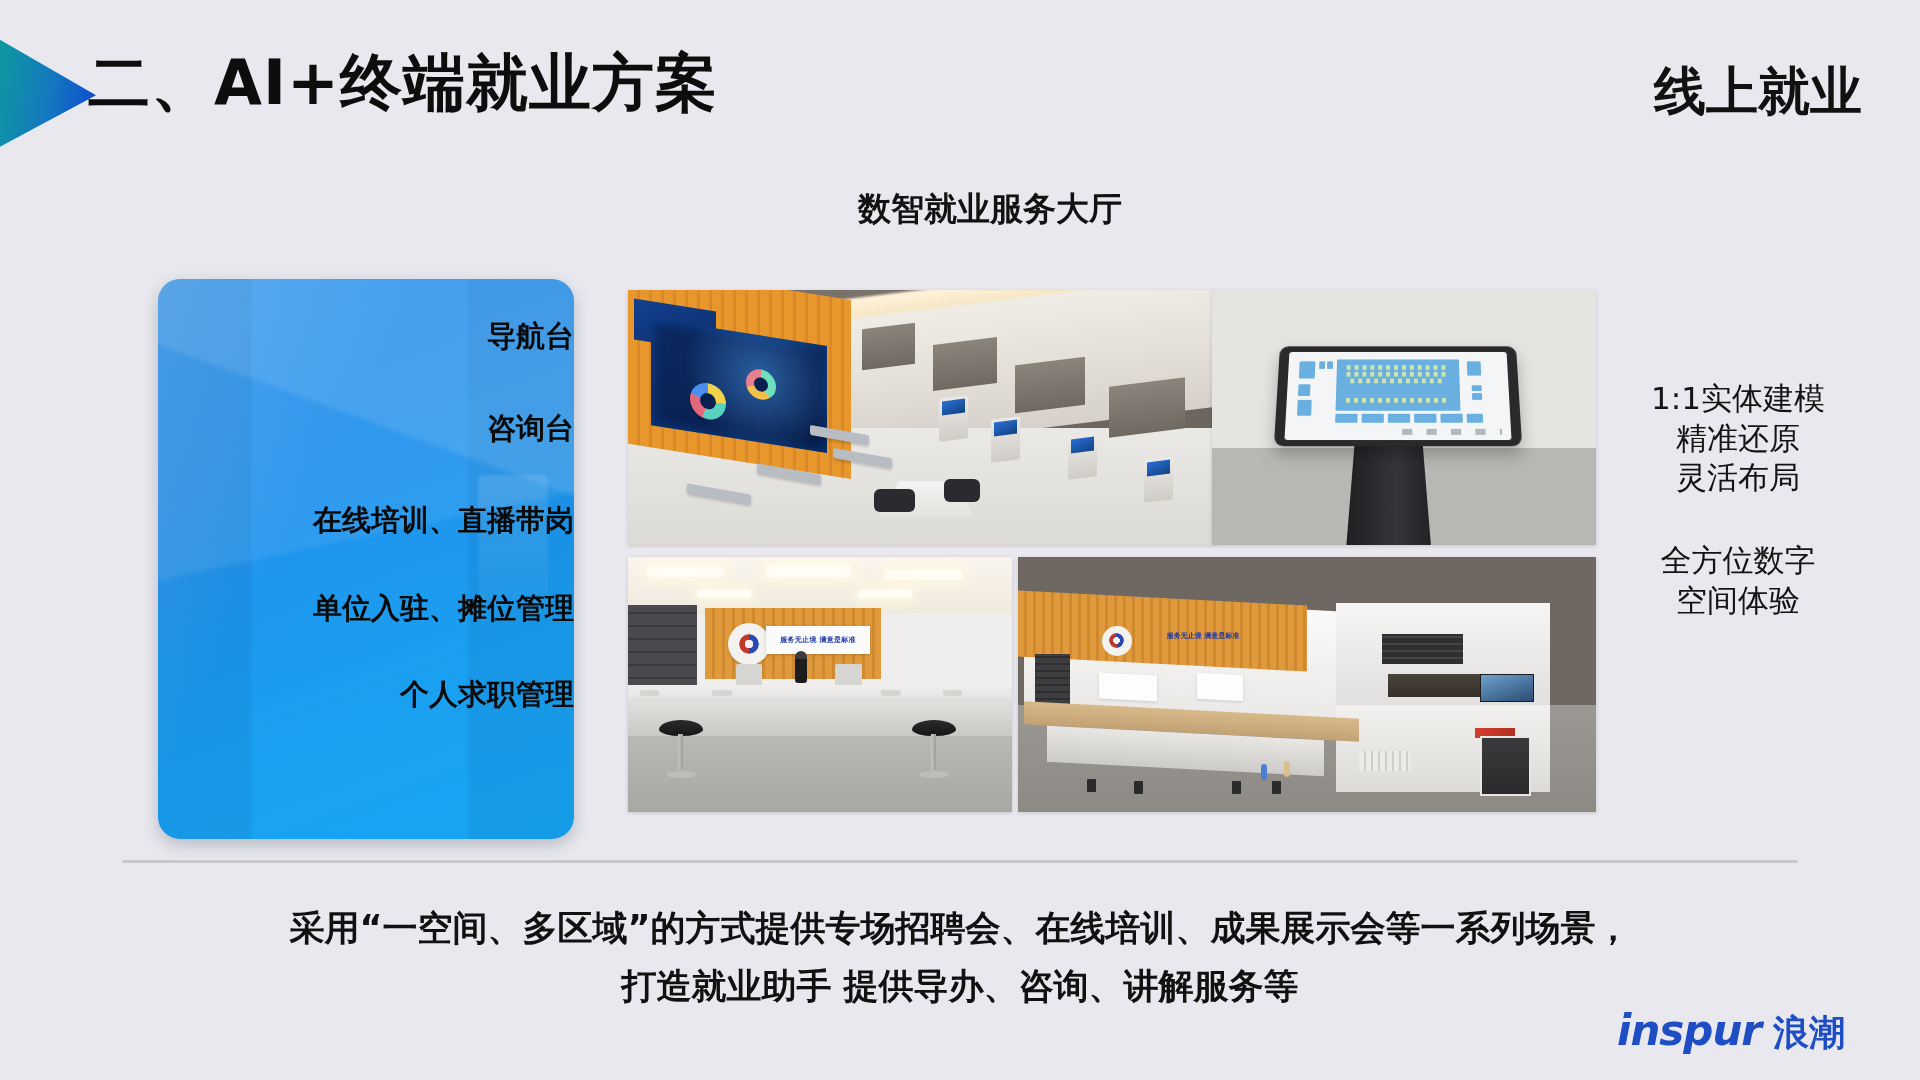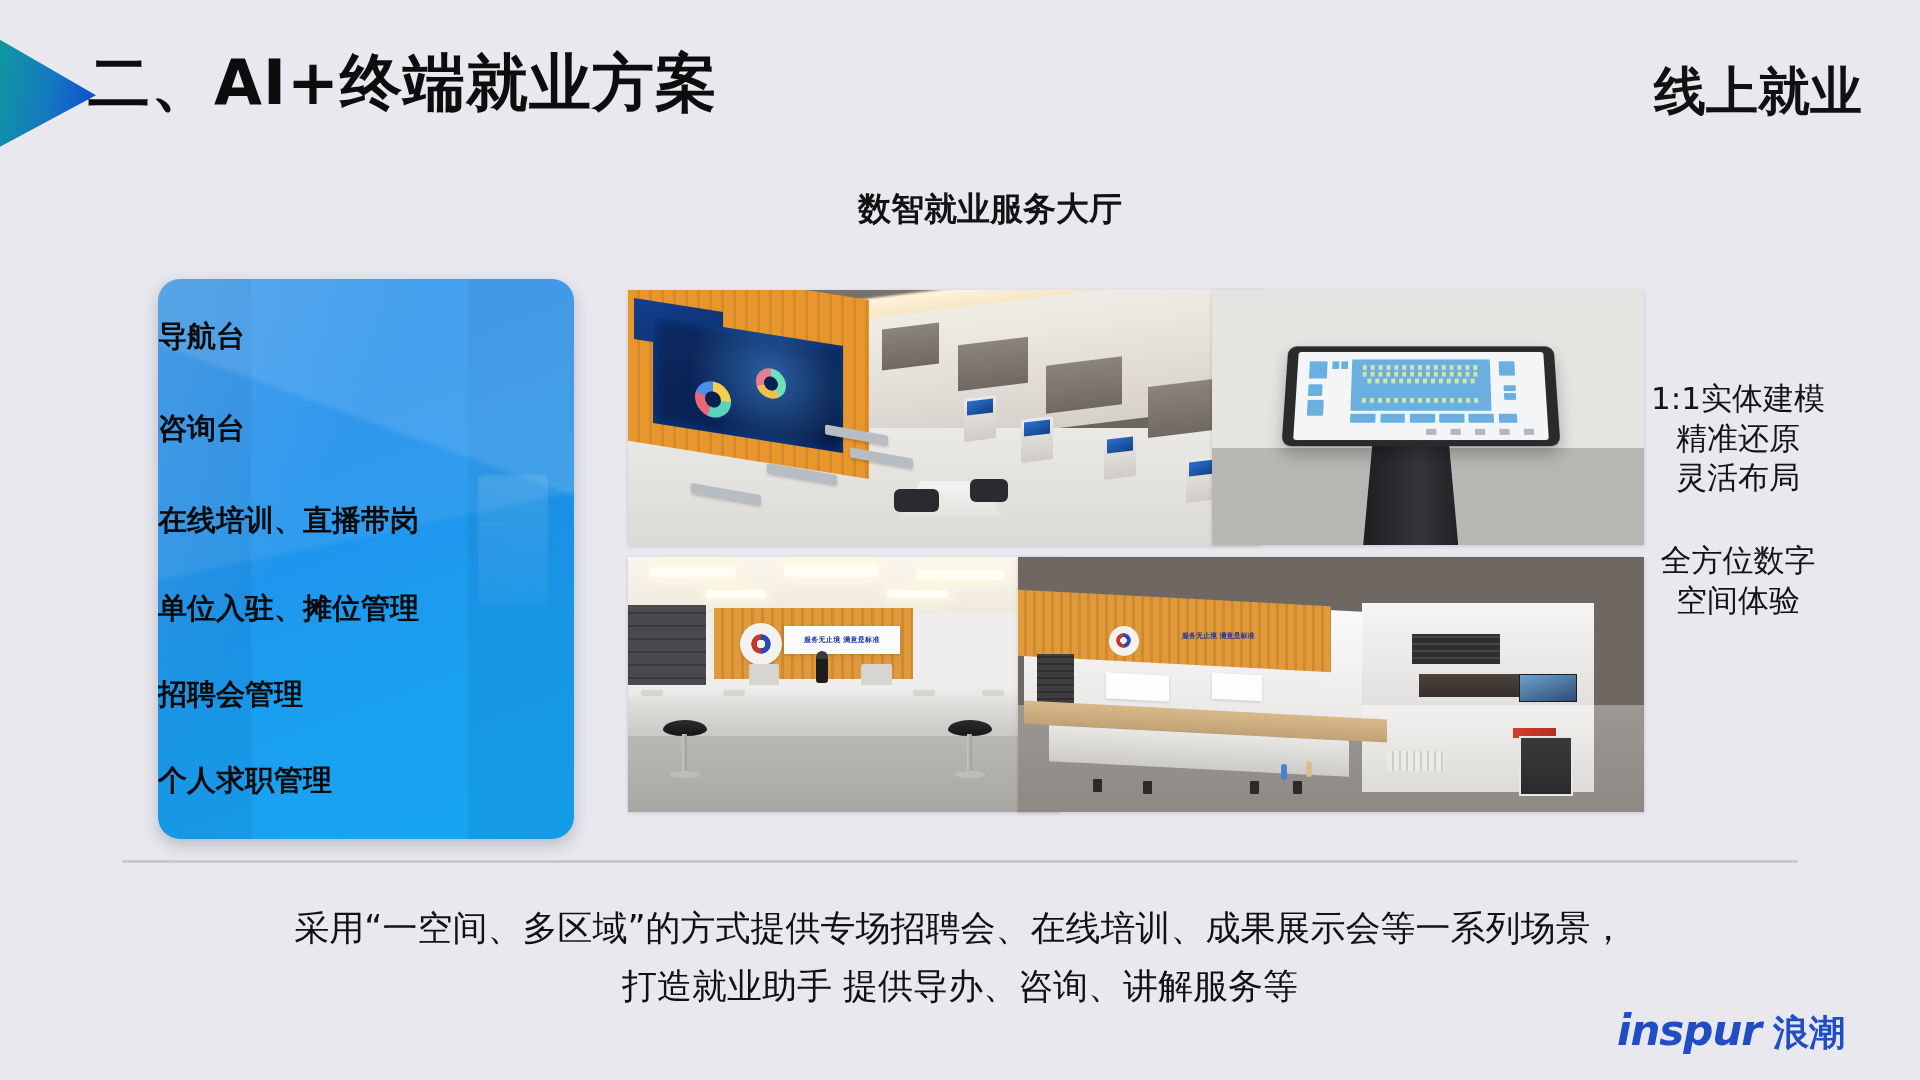--- a/index.html
+++ b/index.html
@@ -57,35 +57,35 @@
       linear-gradient(90deg,rgba(0,70,140,.10) 0 22%,rgba(0,0,0,0) 23% 74%,rgba(0,70,140,.10) 75%);
     pointer-events:none;
   }
   .feature-card::after{
     content:"";position:absolute;right:26px;top:196px;width:70px;height:130px;
     background:linear-gradient(180deg,rgba(255,255,255,.12),rgba(255,255,255,.04));
     border-radius:6px;filter:blur(1px);pointer-events:none;
   }
   .feature-item{
     position:relative;z-index:2;
-    width:100%;text-align:left;
+    width:100%;text-align:right;
     font-size:29px;font-weight:bold;color:#0a0a0a;
     font-family:"DejaVu Sans","Liberation Sans",sans-serif;
     white-space:nowrap;
   }
   .fi-0{margin-top:10px;}
   .fi-1{margin-top:52px;}
   .fi-2{margin-top:52px;}
   .fi-3{margin-top:48px;}
   .fi-4{margin-top:46px;}
   .fi-5{margin-top:46px;}
 
   
   .panel{position:absolute;overflow:hidden;background:#cfcfcf;
-         box-shadow:0 1px 4px rgba(0,0,0,.15);padding-left:48px;}
+         box-shadow:0 1px 4px rgba(0,0,0,.15);}
   .p-hall   {left:628px; top:283px; width:586px; height:255px;}
   .p-kiosk  {left:1212px;top:283px; width:384px; height:255px;}
   .p-desk   {left:628px; top:550px; width:384px; height:255px;}
   .p-aerial {left:1018px;top:550px; width:578px; height:255px;}
 
   .scene{position:absolute;inset:0;}
 
   
   .hall-bg{position:absolute;inset:0;background:#6d665f;}
   .hall-ceiling{position:absolute;left:0;top:0;width:100%;height:34%;
@@ -248,21 +248,21 @@
   
   .divider{position:absolute;left:122px;top:853px;width:1676px;height:3px;
     background:#c9c8cd;border-radius:2px;}
 
   
   .caption{
     position:absolute;left:0;top:893px;width:1920px;text-align:center;
     font-size:35px;line-height:1.65;color:#111;
     font-family:"DejaVu Sans","Liberation Sans",sans-serif;
   }
-  .caption div{white-space:nowrap;}
+  .caption div{white-space:nowrap;font-weight:bold;}
 
   
   .logo{position:absolute;right:75px;bottom:22px;display:flex;align-items:baseline;gap:12px;}
   .logo-en{font-size:42px;font-weight:bold;font-style:italic;color:#1f4ec4;letter-spacing:-1px;
     font-family:"DejaVu Sans","Liberation Sans",sans-serif;}
   .logo-cn{font-size:36px;font-weight:bold;color:#1f4ec4;
     font-family:"DejaVu Sans","Liberation Sans",sans-serif;}
 </style>
 </head>
 <body>
@@ -273,21 +273,20 @@
   <div class="page-title">二、AI+终端就业方案</div>
   <div class="header-right">线上就业</div>
 
   <div class="section-title">数智就业服务大厅</div>
 
   <div class="feature-card">
     <div class="feature-item fi-0">导航台</div>
     <div class="feature-item fi-1">咨询台</div>
     <div class="feature-item fi-2">在线培训、直播带岗</div>
     <div class="feature-item fi-3">单位入驻、摊位管理</div>
-    <div class="feature-item fi-4">招聘会管理</div>
     <div class="feature-item fi-5">个人求职管理</div>
 
   </div>
 
   <div class="panel p-hall">
     <div class="scene">
       <div class="hall-bg"></div>
       <div class="hall-ceiling"></div>
       <div class="hall-wallR"></div>
       <div class="hall-cove"></div>

